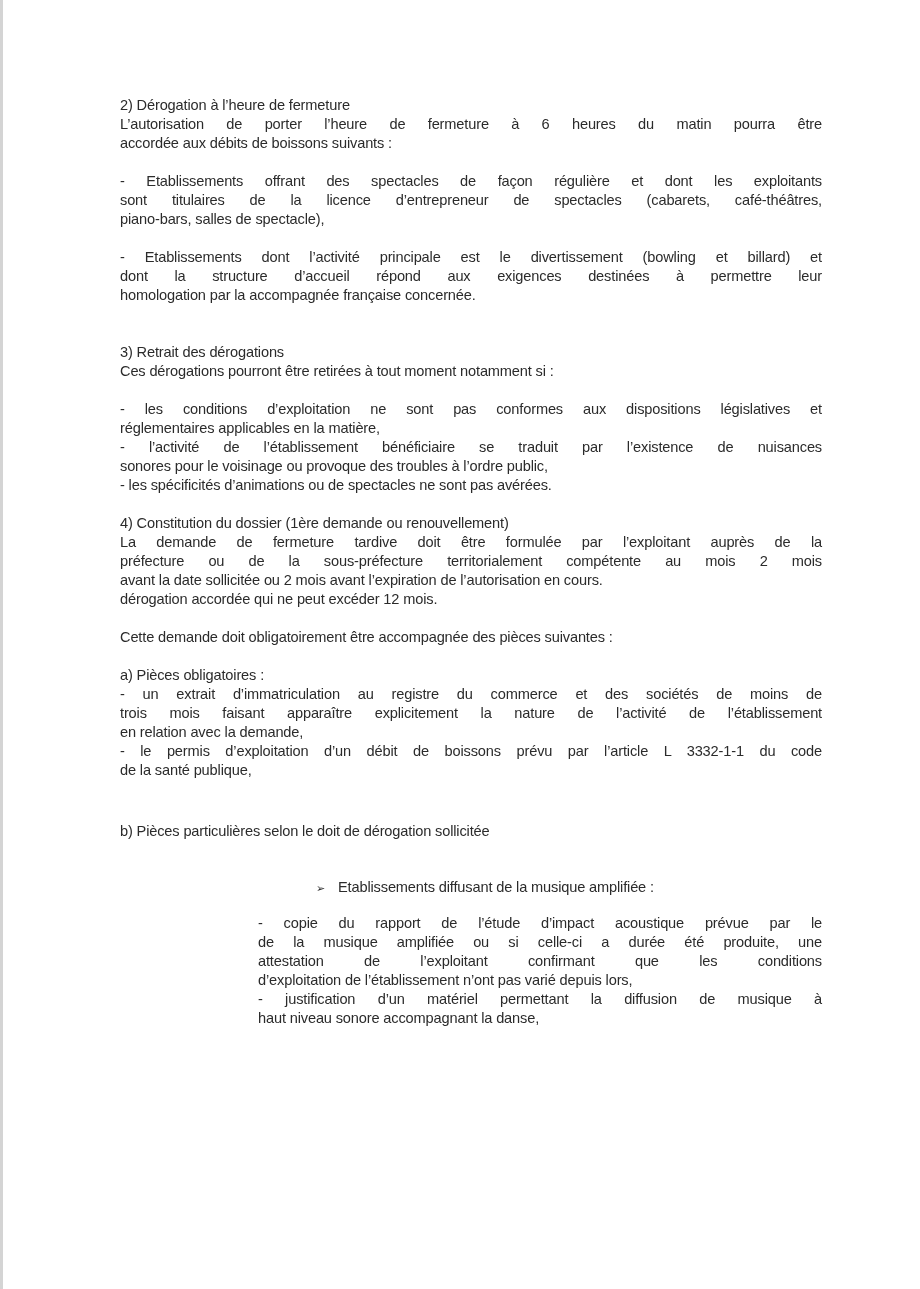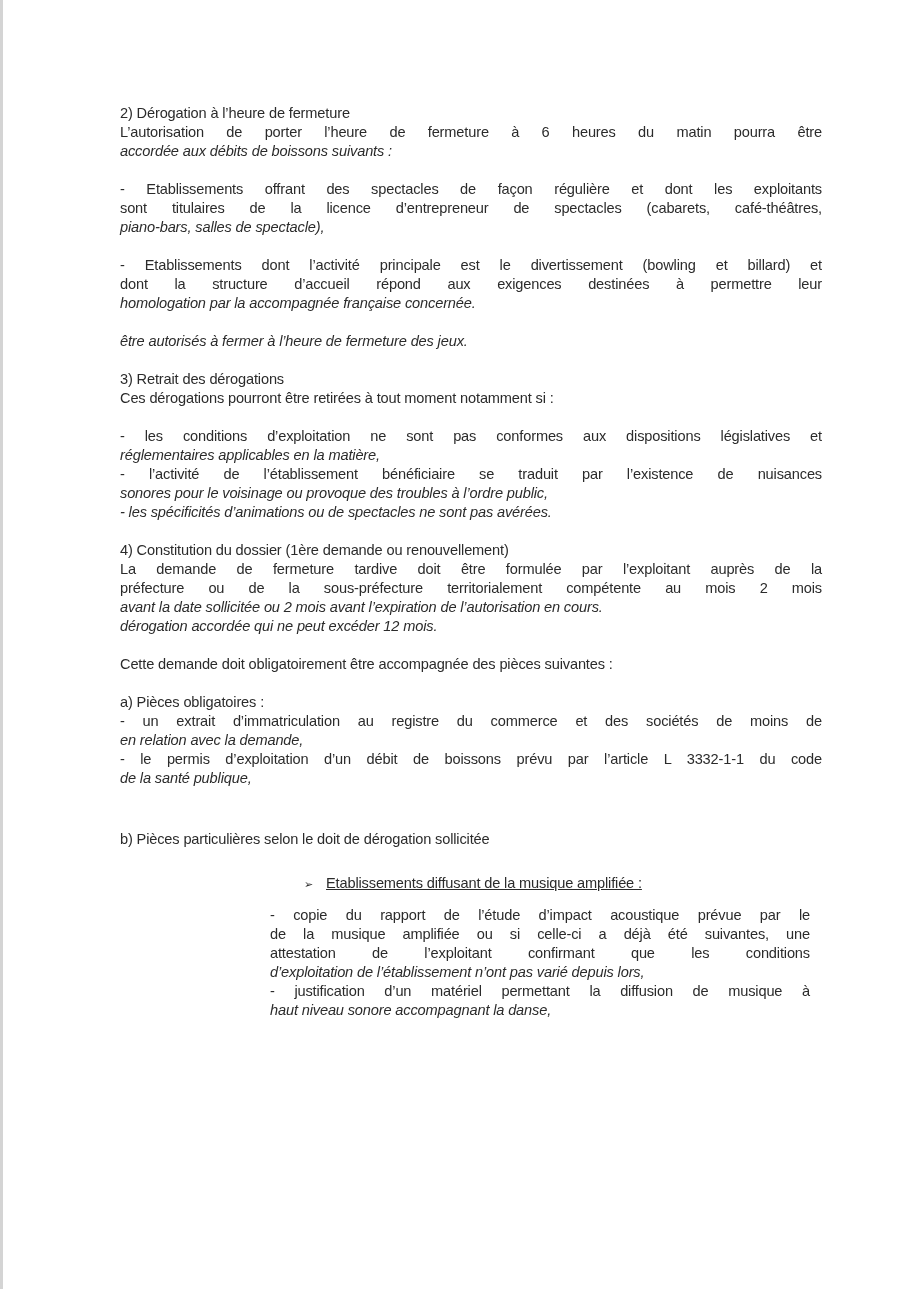--- a/index.html
+++ b/index.html
@@ -5,35 +5,35 @@
   html, body { margin: 0; padding: 0; }
   body {
     width: 920px; height: 1289px; background: #ffffff; position: relative; overflow: hidden;
     font-family: "Liberation Sans", "DejaVu Sans", sans-serif;
     color: #2b2b2b;
   }
   .left-edge {
     position: absolute; left: 0; top: 0; width: 3px; height: 1289px; background: #d4d4d4;
   }
   .page {
-    position: absolute; left: 120px; top: 104px; width: 702px;
+    position: absolute; left: 120px; top: 96px; width: 702px;
     font-size: 14.6px; line-height: 19px;
     letter-spacing: -0.15px;
   }
   .p { margin: 0; text-align: justify; }
   .gap { height: 19px; }
   .gap2 { height: 38px; }
   .indent-block {
     margin-left: 138px; width: 564px;
   }
-  .arrow-line { padding-left: 42px; margin: 4px; text-decoration: underline; }
+  .arrow-line { padding-left: 42px; margin: 16px; }
   .arrow { display: inline-block; width: 22px; font-size: 11px; }
-  .block-p { margin: 12px; text-align: justify; text-align-last: left; }
+  .block-p { margin: 0; text-align: justify; text-align-last: left; }
   .jline { display: block; text-align: justify; text-align-last: justify; }
-  .nline { display: block; font-style: italic; }
+  .nline { display: block; }
 </style>
 </head>
 <body>
 
 <div class="left-edge"></div>
 
 <div class="page">
 
   <p class="p">2) Dérogation à l’heure de fermeture</p>
   <p class="p">
@@ -47,21 +47,20 @@
     <span class="nline">piano-bars, salles de spectacle),</span>
   </p>
   <div class="gap"></div>
   <p class="p">
     <span class="jline">- Etablissements dont l’activité principale est le divertissement (bowling et billard) et</span>
     <span class="jline">dont la structure d’accueil répond aux exigences destinées à permettre leur</span>
     <span class="nline">homologation par la accompagnée française concernée.</span>
   </p>
   <div class="gap"></div>
   <p class="p">
-    <span class="nline">être autorisés à fermer à l’heure de fermeture des jeux.</span>
   </p>
   <div class="gap"></div>
 
   <p class="p">3) Retrait des dérogations</p>
   <p class="p">Ces dérogations pourront être retirées à tout moment notamment si :</p>
   <div class="gap"></div>
   <p class="p">
     <span class="jline">- les conditions d’exploitation ne sont pas conformes aux dispositions législatives et</span>
     <span class="nline">réglementaires applicables en la matière,</span>
     <span class="jline">- l’activité de l’établissement bénéficiaire se traduit par l’existence de nuisances</span>
@@ -77,37 +76,38 @@
     <span class="nline">avant la date sollicitée ou 2 mois avant l’expiration de l’autorisation en cours.</span>
     <span class="nline">dérogation accordée qui ne peut excéder 12 mois.</span>
   </p>
   <div class="gap"></div>
   <p class="p">Cette demande doit obligatoirement être accompagnée des pièces suivantes :</p>
   <div class="gap"></div>
 
   <p class="p">a) Pièces obligatoires :</p>
   <p class="p">
     <span class="jline">- un extrait d’immatriculation au registre du commerce et des sociétés de moins de</span>
+    <span class="jline">trois mois faisant apparaître explicitement la nature de l’activité de l’établissement</span>
     <span class="nline">en relation avec la demande,</span>
     <span class="jline">- le permis d’exploitation d’un débit de boissons prévu par l’article L 3332-1-1 du code</span>
     <span class="nline">de la santé publique,</span>
   </p>
   <div class="gap2"></div>
   <div class="gap" style="height:4px"></div>
 
   <p class="p">b) Pièces particulières selon le doit de dérogation sollicitée</p>
   <div class="gap" style="height:21px"></div>
 
   <div class="indent-block">
     <p class="arrow-line">
       <span class="arrow">➢</span><span>Etablissements diffusant de la musique amplifiée :</span>
     </p>
     <p class="block-p">
       <span class="jline">- copie du rapport de l’étude d’impact acoustique prévue par le</span>
-      <span class="jline">de la musique amplifiée ou si celle-ci a déjà été suivantes, une</span>
+      <span class="jline">de la musique amplifiée ou si celle-ci a durée été produite, une</span>
       <span class="jline">attestation de l’exploitant confirmant que les conditions</span>
       <span class="nline">d’exploitation de l’établissement n’ont pas varié depuis lors,</span>
       <span class="jline">- justification d’un matériel permettant la diffusion de musique à</span>
       <span class="nline">haut niveau sonore accompagnant la danse,</span>
     </p>
   </div>
 
 </div>
 
 </body></html>

